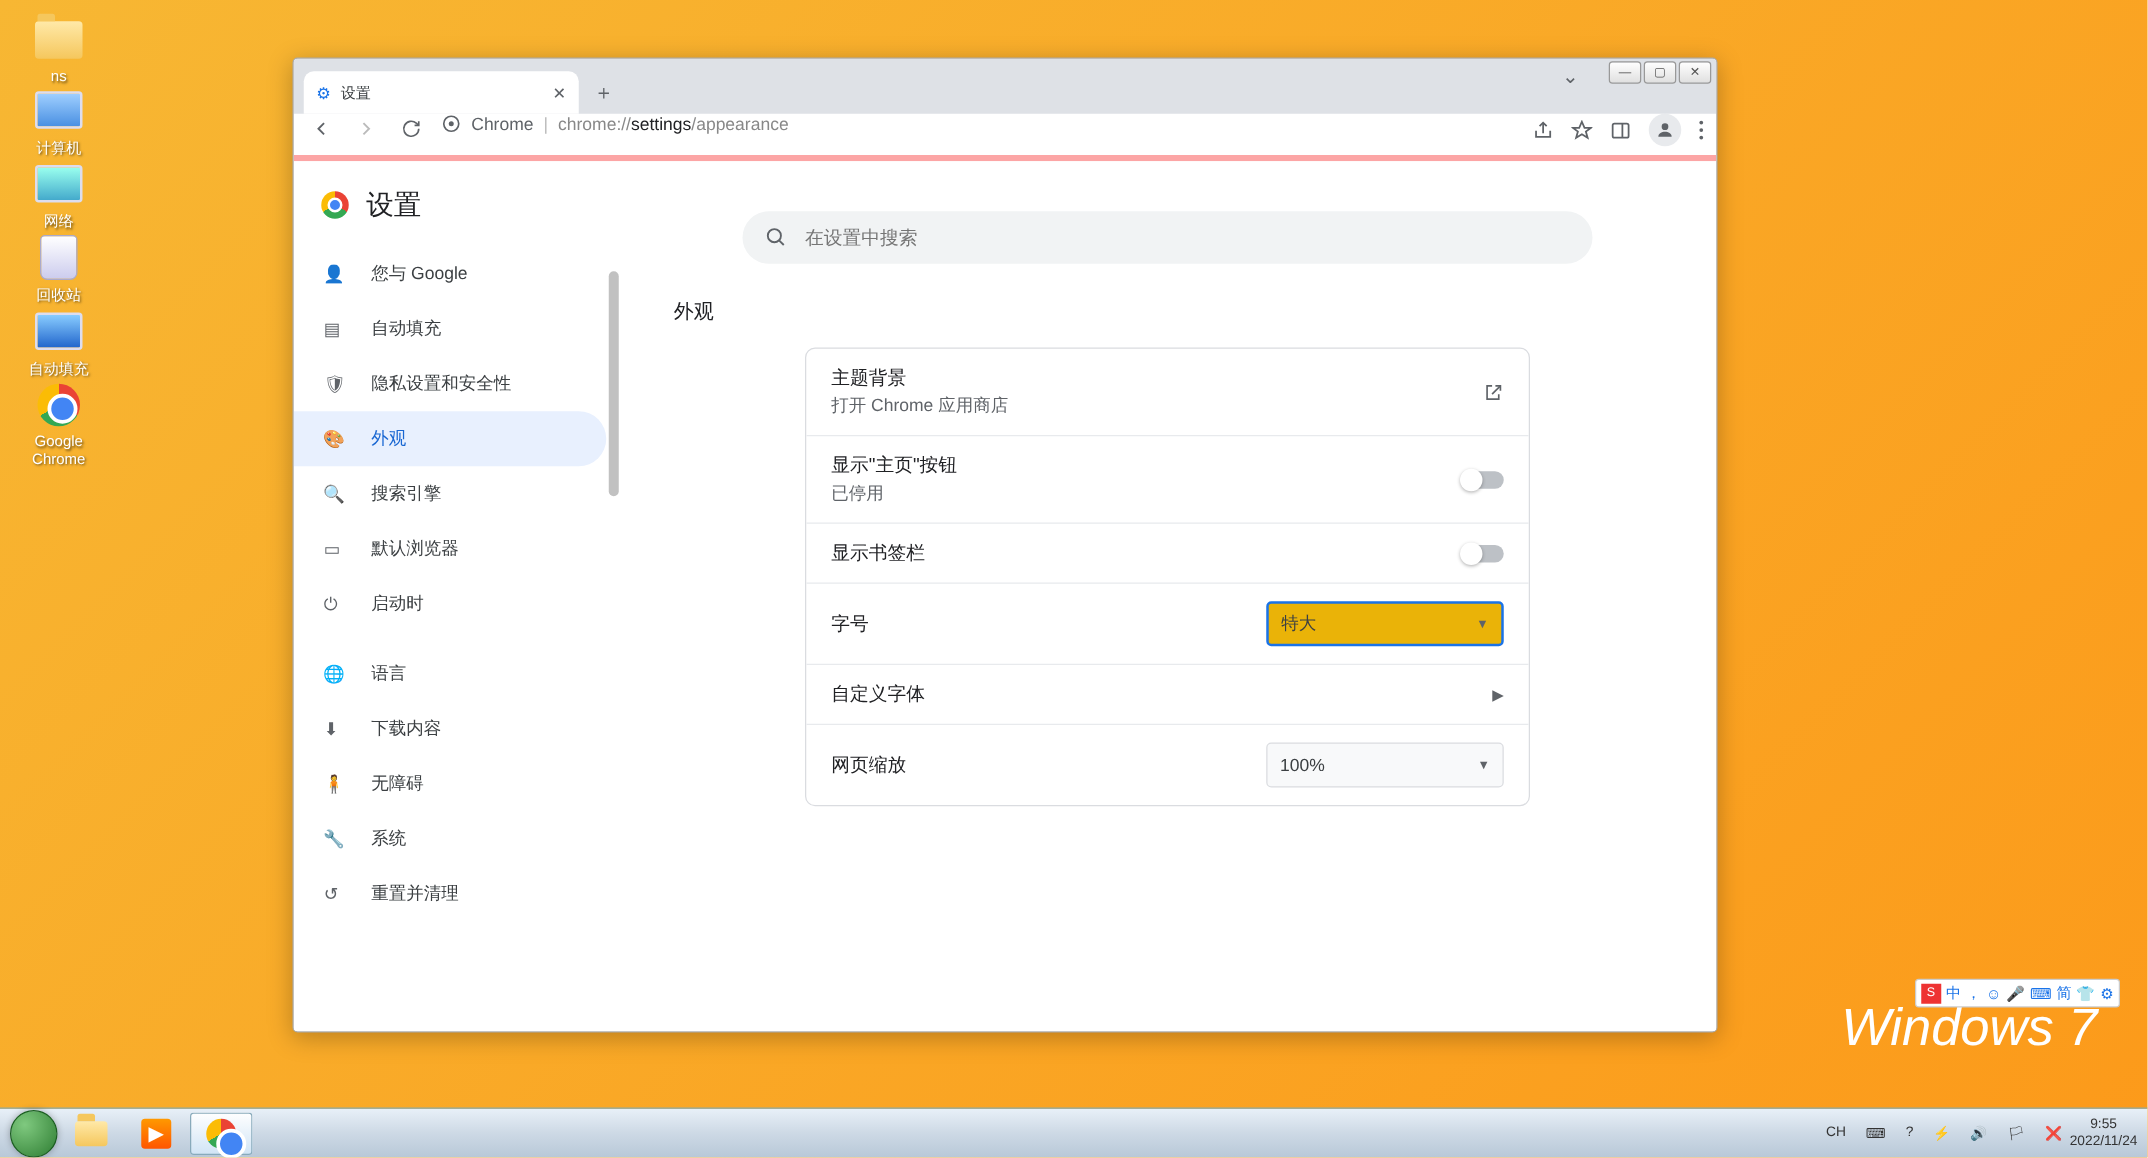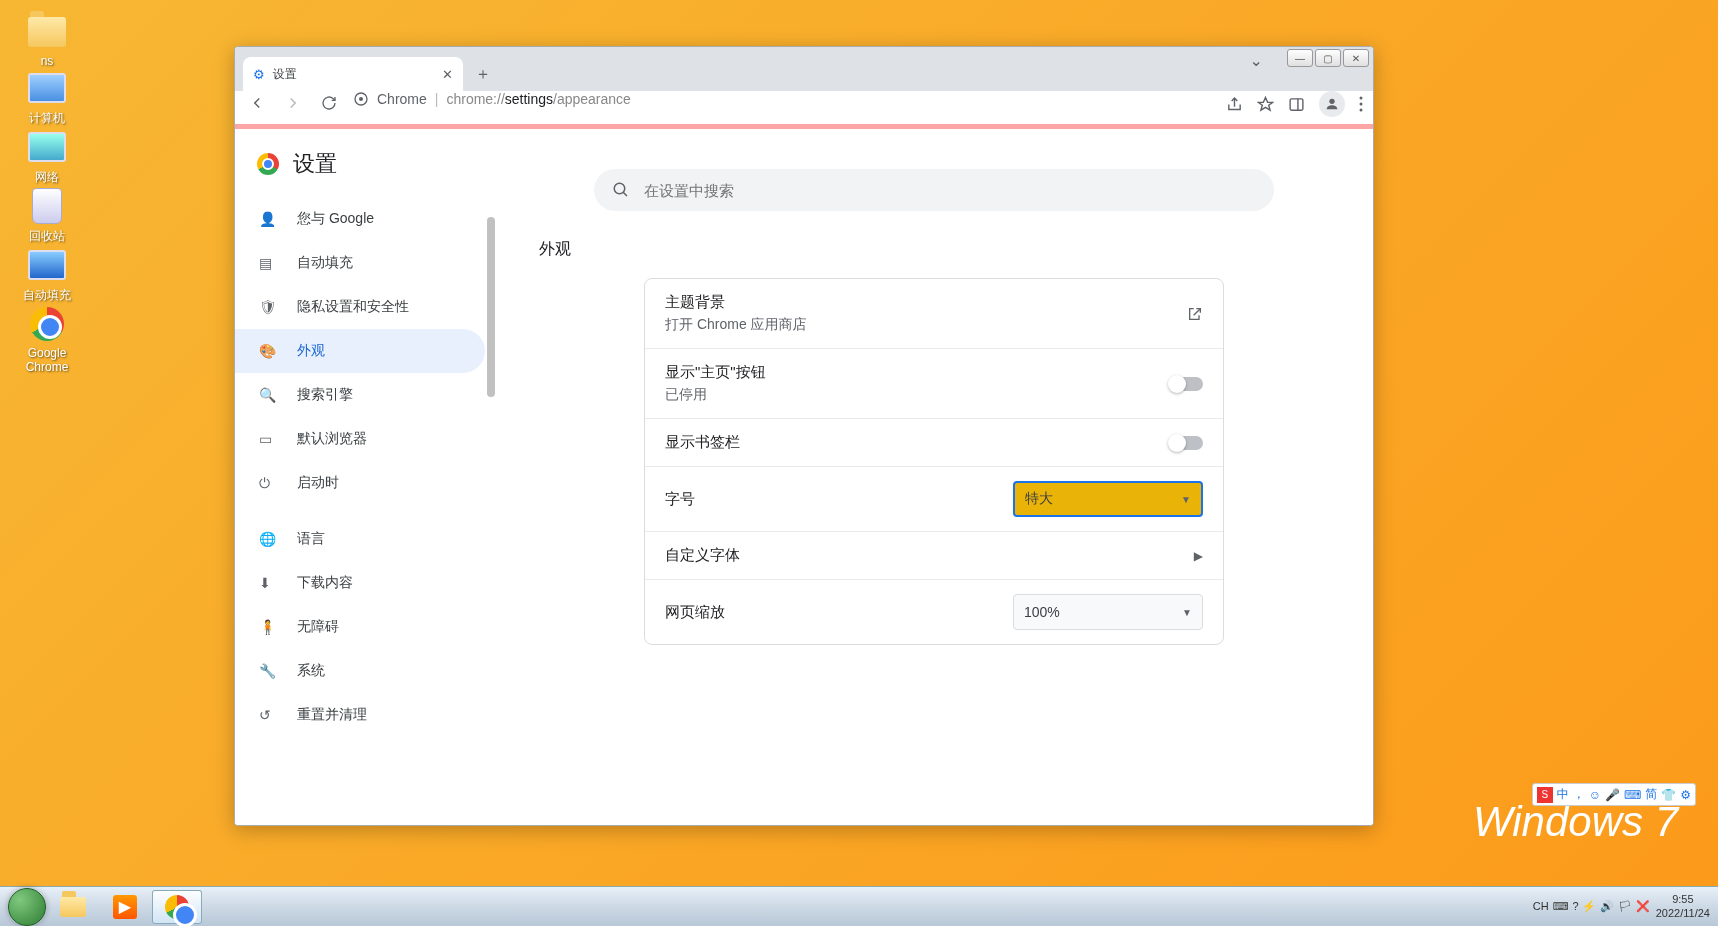--- a/index.html
+++ b/index.html
@@ -25,21 +25,21 @@
 .ime-bar { position:absolute; right:22px; bottom:120px; background:#fff; border:1px solid #ccc; border-radius:3px; padding:2px 4px; display:flex; gap:4px; align-items:center; font-size:12px; color:#1a73e8; }
 .ime-bar .sq { width:16px; height:16px; display:flex; align-items:center; justify-content:center; border:1px solid #ccc; font-size:10px; }
 
 
 .taskbar { position:absolute; bottom:0; left:0; right:0; height:40px; background:linear-gradient(#e8f0f8,#cdd9e5 50%,#b8c8d8); border-top:1px solid #8aa; display:flex; align-items:center; justify-content:space-between; padding:0 8px; }
 .taskbar-left { display:flex; align-items:center; gap:2px; }
 .start-orb { width:38px; height:38px; border-radius:50%; background:radial-gradient(circle at 30% 30%,#7fc97f,#2e7d32); border:1px solid #1b5e20; box-shadow:0 0 6px rgba(0,0,0,.3); cursor:pointer; }
 .taskbar-item { width:50px; height:34px; display:flex; align-items:center; justify-content:center; border-radius:3px; cursor:pointer; }
 .taskbar-item.active { background:linear-gradient(#fff,#d0e4f5); box-shadow:inset 0 0 0 1px #8ab; }
 .tray { display:flex; align-items:center; gap:6px; color:#333; font-size:11px; }
-.tray .tray-icons { display:flex; gap:4px;margin-left:28px; }
+.tray .tray-icons { display:flex; gap:16px;margin-left:28px; }
 .tray .clock { text-align:center; line-height:1.2; }
 
 
 .chrome-window { position:absolute; left:234px; top:46px; width:1140px; height:780px; background:#fff; border:1px solid #aaa; border-radius:4px; box-shadow:0 4px 20px rgba(0,0,0,.25); display:flex; flex-direction:column; overflow:hidden; }
 
 
 .titlebar { height:44px; background:#dee1e6; display:flex; align-items:flex-end; position:relative; }
 .win-ctrls { position:absolute; top:2px; right:4px; display:flex; gap:2px; }
 .win-btn { width:26px; height:18px; border:1px solid #999; background:linear-gradient(#fefefe,#e0e0e0); border-radius:3px; font-size:10px; display:flex; align-items:center; justify-content:center; color:#555; cursor:pointer; }
 .tab-drop { position:absolute; top:4px; right:110px; color:#5f6368; cursor:pointer; }

